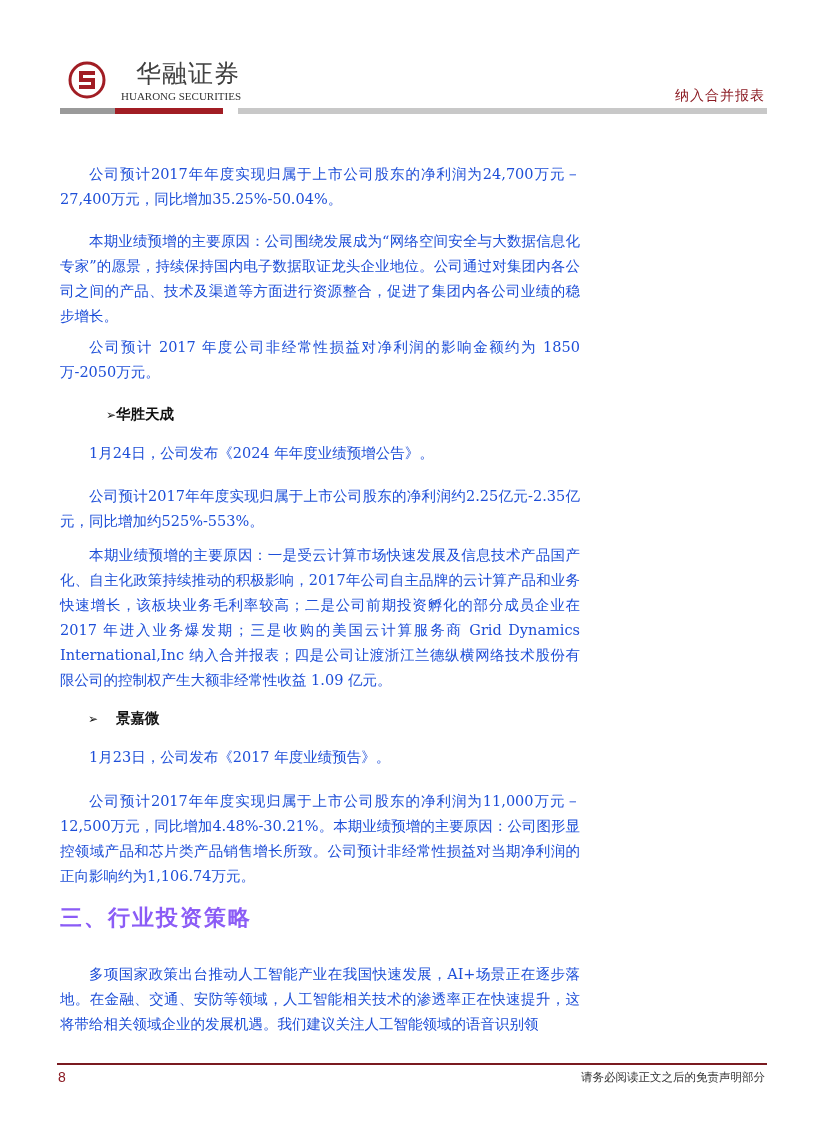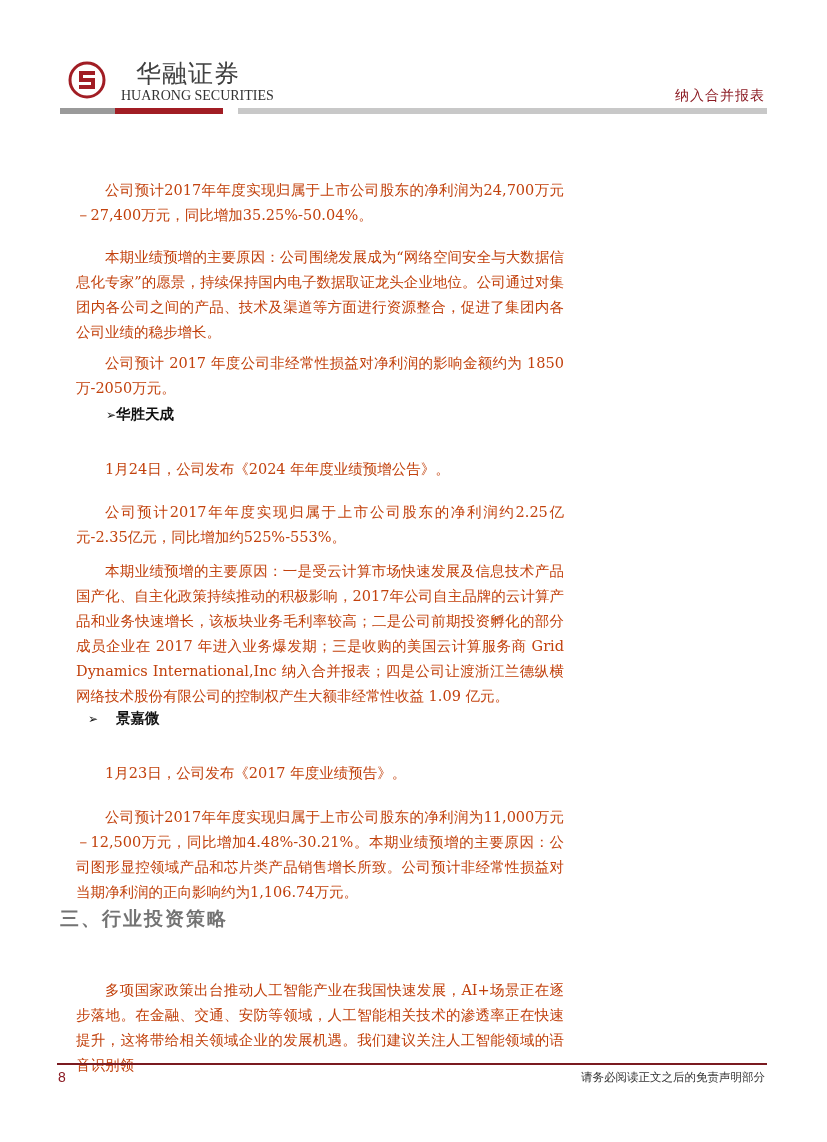--- a/index.html
+++ b/index.html
@@ -1,33 +1,33 @@
 <!DOCTYPE html>
 <html><head>
 <meta charset="utf-8">
 <style>
   html, body { margin: 0; padding: 0; background: #ffffff; }
   body { width: 827px; height: 1142px; position: relative; overflow: hidden;
          font-family: "DejaVu Serif", "Liberation Serif", serif; color: #1a1a1a; }
   .logo { position: absolute; left: 68px; top: 61px; width: 38px; height: 38px; }
   .brand-cn { position: absolute; left: 121px; top: 60px; font-size: 25px; color: #404040; letter-spacing: 1px;
               font-family: "DejaVu Sans", sans-serif; font-weight: normal; line-height: 28px; margin-left: 15px; }
-  .brand-en { position: absolute; left: 121px; top: 91px; font-size: 14px; color: #333; letter-spacing: 0px;
+  .brand-en { position: absolute; left: 121px; top: 91px; font-size: 11px; color: #333; letter-spacing: 0px;
               font-family: "Liberation Serif", serif; line-height: 10px; }
   .bar-gray-left { position: absolute; left: 60px; top: 108px; width: 55px; height: 6px; background: #9a9a9a; }
   .bar-red { position: absolute; left: 115px; top: 108px; width: 108px; height: 6px; background: #a11d24; }
   .bar-gray-right { position: absolute; left: 238px; top: 108px; width: 529px; height: 6px; background: #c8c8c8; }
   .report-title { position: absolute; right: 62px; top: 86px; font-size: 14px; color: #8b1a22; letter-spacing: 1px; line-height: 18px; }
-  .para { font-size: 14.5px; line-height: 25px; margin: 16px; text-align: justify; text-indent: 29px;
-          font-family: "DejaVu Serif", serif; color: #c2410c; }
+  .para { font-size: 14.5px; line-height: 25px; margin: 0; text-align: justify; text-indent: 29px;
+          font-family: "DejaVu Serif", serif; color: #1d4ed8; }
   .bullet-head { position: absolute; left: 88px; font-size: 14.5px; font-weight: bold; line-height: 20px; color: #111;
                  font-family: "DejaVu Sans", sans-serif; }
   .bullet-head .arrow { display: inline-block; width: 28px; font-size: 12px; }
   .block { position: absolute; left: 60px; width: 520px; }
-  .section-title { position: absolute; left: 60px; top: 905px; font-size: 19px; font-weight: bold; color: #737373;
+  .section-title { position: absolute; left: 60px; top: 905px; font-size: 22px; font-weight: bold; color: #8b5cf6;
                    letter-spacing: 2px; font-family: "DejaVu Sans", sans-serif; line-height: 26px; }
   .footer-line { position: absolute; left: 57px; top: 1063px; width: 710px; height: 2px; background: #7a1a20; }
   .page-num { position: absolute; left: 58px; top: 1068px; font-size: 14px; color: #8b1a22; font-family: "Liberation Sans", sans-serif; line-height: 18px; }
   .disclaimer { position: absolute; right: 62px; top: 1068px; font-size: 11.5px; color: #333; line-height: 18px; }
 </style>
 </head>
 <body>
 
 <svg class="logo" viewBox="0 0 38 38">
   <circle cx="19" cy="19" r="17" fill="none" stroke="#a11d24" stroke-width="3"></circle>

